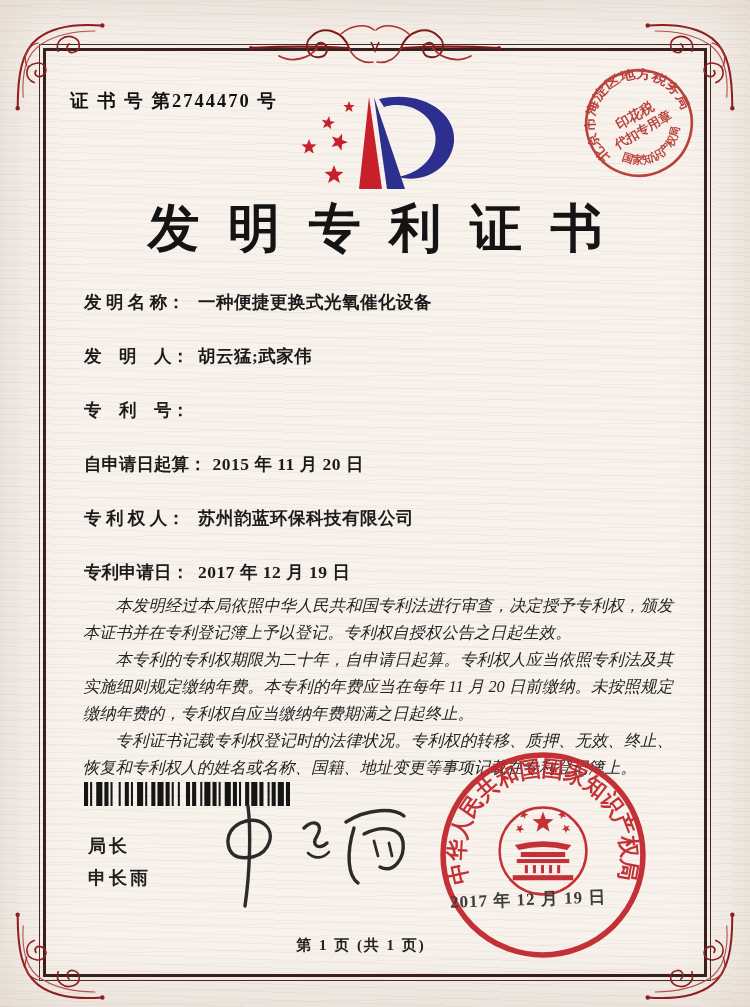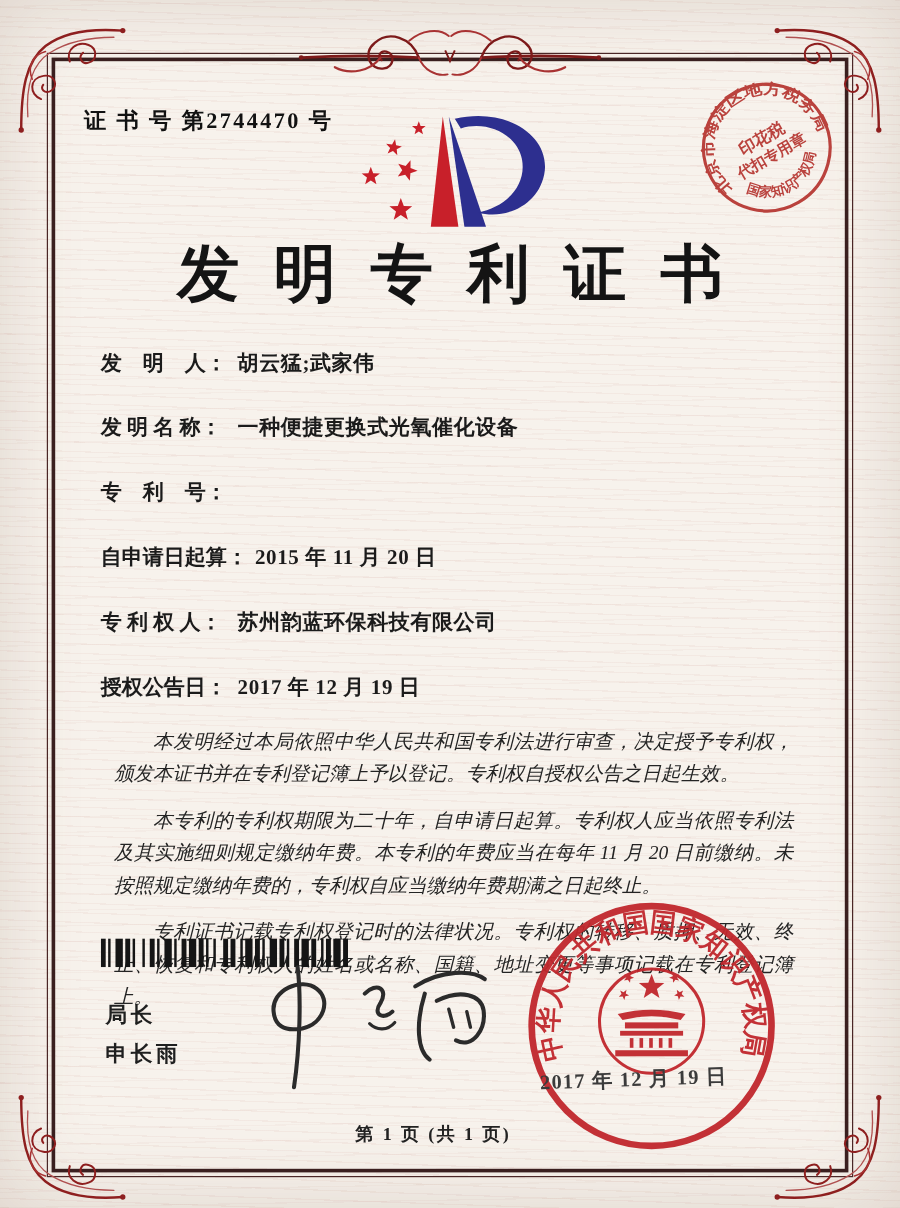--- a/index.html
+++ b/index.html
@@ -30,21 +30,21 @@
   .title{position:absolute;left:0;right:0;top:194px;text-align:center;font-size:52px;font-weight:700;
          letter-spacing:0.55em;text-indent:0.55em;color:#141414;}
   
   .fields{position:absolute;left:84px;top:290px;width:600px;}
   .field-row{display:flex;height:54px;align-items:flex-start;font-size:17.5px;font-weight:600;color:#1b1b1b;}
   .field-label{min-width:108px;white-space:pre;}
   .field-value{margin-left:6px;letter-spacing:0.5px;}
   
   .paras{position:absolute;left:83px;top:592px;width:590px;font-size:16.3px;line-height:27px;
          text-align:justify;font-style:italic;color:#242424;}
-  .paras p{margin:12px;text-indent:2em;font-family:Liberation Serif, serif;}
+  .paras p{margin:0;text-indent:2em;font-family:Liberation Serif, serif;}
   
   #barcode{position:absolute;left:84px;top:782px;width:206px;height:24px;}
   
   .signer-title{position:absolute;left:88px;top:834px;font-size:18px;font-weight:600;letter-spacing:3px;}
   .signer-name{position:absolute;left:88px;top:866px;font-size:18px;font-weight:600;letter-spacing:3px;text-align:right;}
   .signature{position:absolute;left:196px;top:798px;width:225px;height:115px;}
   
   .seal{position:absolute;left:436px;top:748px;width:214px;height:214px;opacity:.95;}
   .seal-date{position:absolute;left:450px;top:888px;font-size:17px;font-weight:600;color:#3b3b3b;
              letter-spacing:1px;transform:rotate(-2deg);z-index:4;}
@@ -129,40 +129,40 @@
       <textPath href="#ts-bottom" startOffset="0" textLength="76" lengthAdjust="spacingAndGlyphs">国家知识产权局</textPath>
     </text>
     <text x="70" y="66" text-anchor="middle" font-size="13.5" font-weight="bold" fill="#b5342f">印花税</text>
     <text x="70" y="82" text-anchor="middle" font-size="12.5" font-weight="bold" fill="#b5342f">代扣专用章</text>
   </svg>
 
   <div class="title">发明专利证书</div>
 
   <div class="fields">
     <div class="field-row">
+      <span class="field-label">发 明 名 称：</span>
+      <span class="field-value">一种便捷更换式光氧催化设备</span>
+    </div>
+    <div class="field-row">
       <span class="field-label">发　明　人：</span>
       <span class="field-value">胡云猛;武家伟</span>
     </div>
     <div class="field-row">
-      <span class="field-label">发 明 名 称：</span>
-      <span class="field-value">一种便捷更换式光氧催化设备</span>
-    </div>
-    <div class="field-row">
       <span class="field-label">专　利　号：</span>
     </div>
     <div class="field-row">
       <span class="field-label">自申请日起算：</span>
       <span class="field-value">2015 年 11 月 20 日</span>
     </div>
     <div class="field-row">
       <span class="field-label">专 利 权 人：</span>
       <span class="field-value">苏州韵蓝环保科技有限公司</span>
     </div>
     <div class="field-row">
-      <span class="field-label">授权公告日：</span>
+      <span class="field-label">专利申请日：</span>
       <span class="field-value">2017 年 12 月 19 日</span>
     </div>
   </div>
 
   <div class="paras">
     <p>本发明经过本局依照中华人民共和国专利法进行审查，决定授予专利权，颁发本证书并在专利登记簿上予以登记。专利权自授权公告之日起生效。</p>
     <p>本专利的专利权期限为二十年，自申请日起算。专利权人应当依照专利法及其实施细则规定缴纳年费。本专利的年费应当在每年 11 月 20 日前缴纳。未按照规定缴纳年费的，专利权自应当缴纳年费期满之日起终止。</p>
     <p>专利证书记载专利权登记时的法律状况。专利权的转移、质押、无效、终止、恢复和专利权人的姓名或名称、国籍、地址变更等事项记载在专利登记簿上。</p>
   </div>
 

